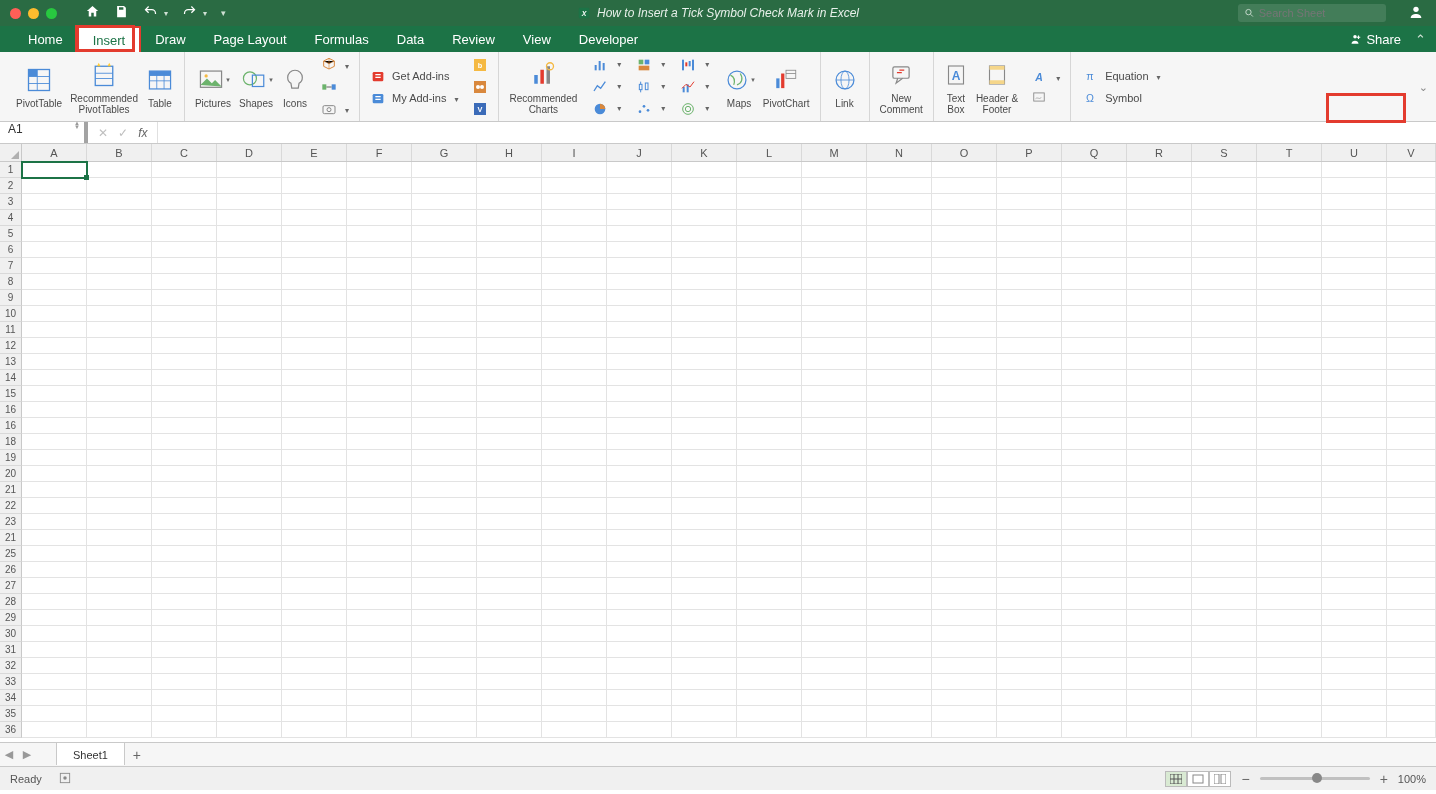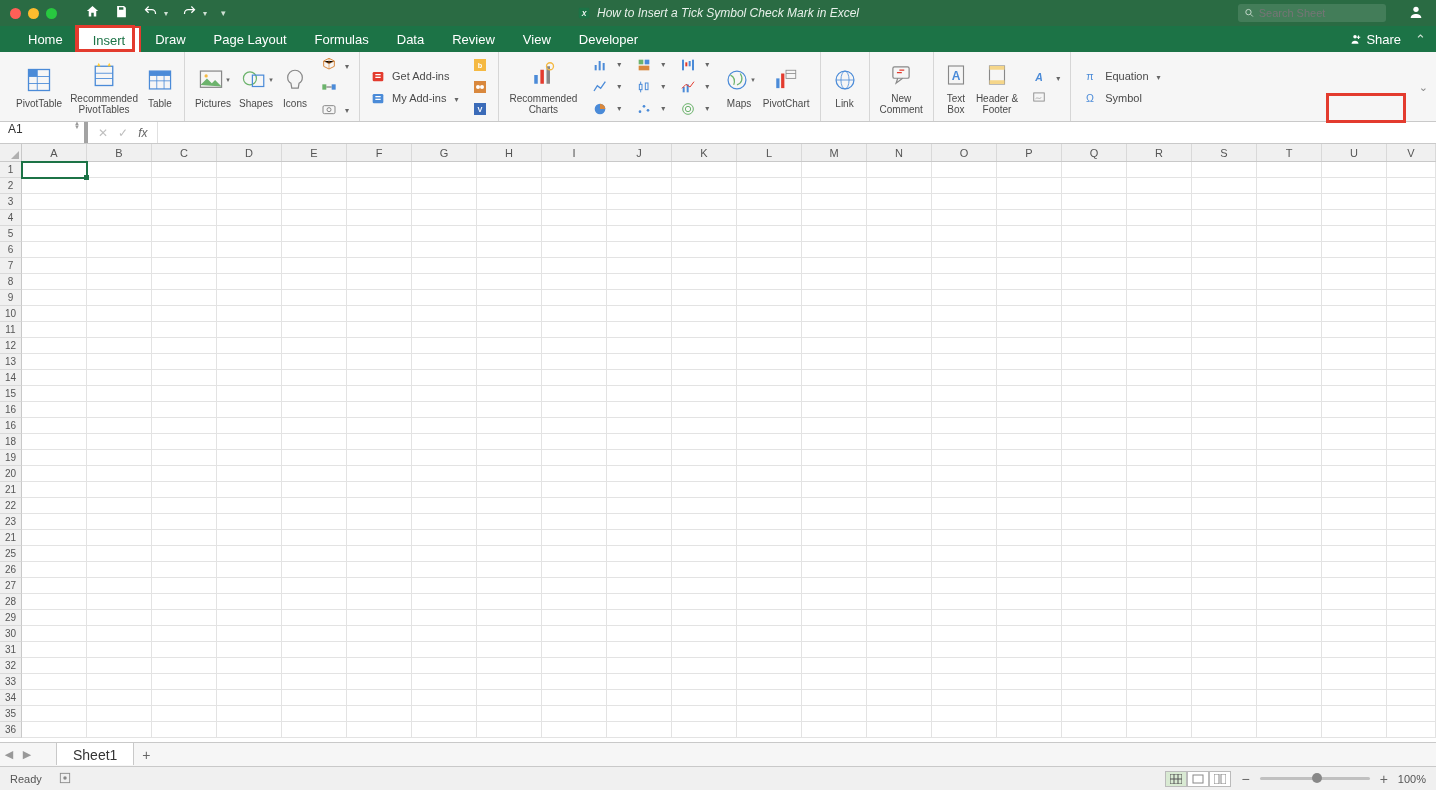--- a/index.html
+++ b/index.html
@@ -61,21 +61,21 @@
   .row { display:flex; height:16px; }
   .rowh { width:22px; border-right:1px solid #c9c9c9; border-bottom:1px solid #d9d9d9; background:#f0f0f0; text-align:center; font-size:10px; color:#555; line-height:16px;}
   .cell { width:65px; border-right:1px solid #e3e3e3; border-bottom:1px solid #e3e3e3; }
   .cell.sel { outline:2px solid #1c7346; outline-offset:-1px; position:relative;}
   .cell.sel::after{ content:""; position:absolute; right:-3px; bottom:-3px; width:5px;height:5px;background:#1c7346;}
   .cell.last { flex:1; }
 
   
   .sheetbar { height: 24px; border-top: 1px solid #c9c9c9; background:#f6f6f6; display:flex; align-items:center; }
   .sheetbar .navarr { width:18px; text-align:center; color:#999; font-size:11px;}
-  .sheettab { padding: 0 16px; height:100%; line-height:24px; background:#fff; border:1px solid #c9c9c9; border-bottom:none; font-size:14px; position:relative; top:-1px;}
+  .sheettab { padding: 0 16px; height:100%; line-height:24px; background:#fff; border:1px solid #c9c9c9; border-bottom:none; font-size:11px; position:relative; top:-1px;}
   .addsheet { width:24px; text-align:center; font-size:14px; color:#666;}
 
   
   .status { height: 24px; background:#f0f0f0; border-top:1px solid #c9c9c9; display:flex; align-items:center; padding:0 10px; font-size:11px; color:#555; justify-content:space-between;}
   .status-right { display:flex; align-items:center; gap:10px;}
   .viewbtns { display:flex; gap:0; }
   .viewbtns div{ width:22px; height:16px; border:1px solid #bbb; display:flex; align-items:center; justify-content:center; background:#fff;}
   .viewbtns div:first-child{ background:#d9ead3;}
   .zoom-slider { width:110px; height:3px; background:#c0c0c0; position:relative; border-radius:2px;}
   .zoom-slider .thumb{ position:absolute; left:48%; top:-4px; width:10px;height:10px;border-radius:50%;background:#888;}

